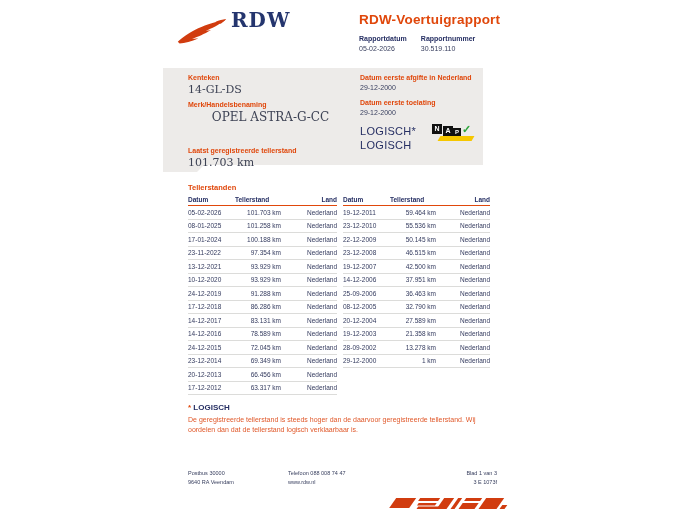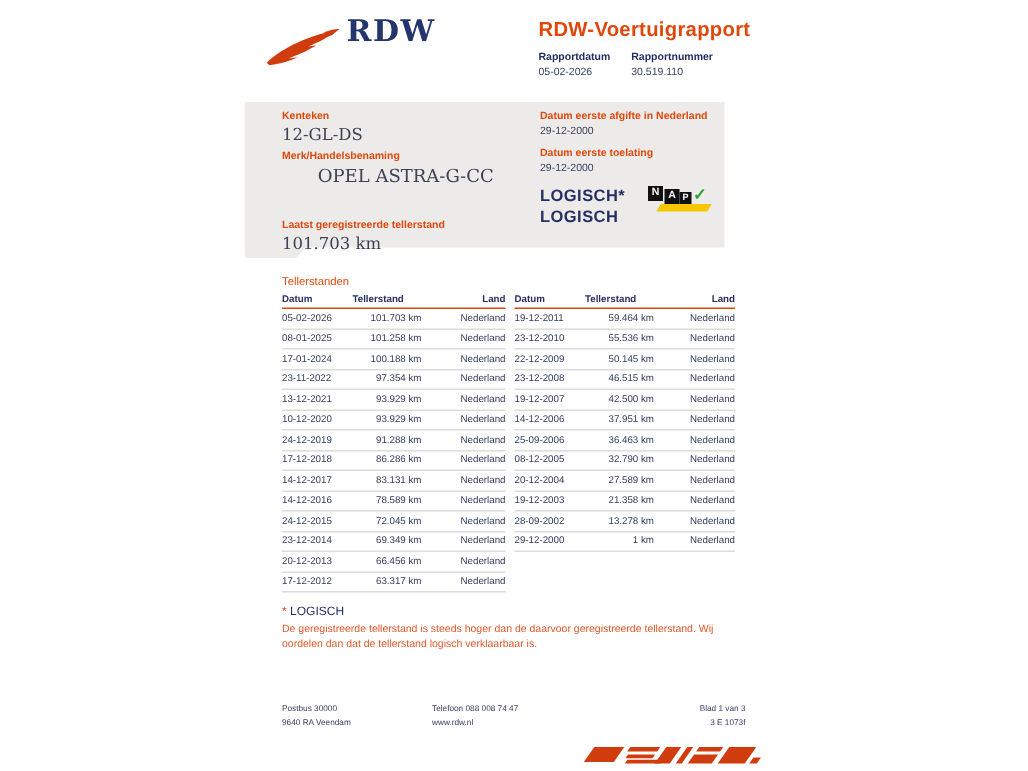--- a/index.html
+++ b/index.html
@@ -20,48 +20,48 @@
   .panel-tab{left:163px;top:164px;width:42px;height:8px;background:#edebe9;clip-path:polygon(0 0,100% 0,calc(100% - 8px) 100%,0 100%);}
   .olabel{font-size:7px;font-weight:bold;color:#e0470b;}
   .serifval{font-family:"DejaVu Serif",serif;color:#3d4254;}
   .p-left{left:188px;top:74px;width:165px;}
   .p-right{left:360px;top:74px;width:120px;}
   .kenteken{font-size:11px;margin:2px 0 5px 0;}
   .make{font-size:12px;margin:2px 0 0 0;text-align:center;}
   .odo-label{margin-top:23px;}
   .odo-val{font-size:11px;margin-top:2px;}
   .date-val{font-size:7px;color:#3a4160;margin:3px 0 8px 0;}
-  .verdict{margin-top:6px;font-size:11px;font-weight:bold;color:#262f63;line-height:14px;letter-spacing:.3px;}
+  .verdict{margin-top:6px;font-size:11px;font-weight:normal;color:#262f63;line-height:14px;letter-spacing:.3px;}
 
   
   .nap{left:432px;top:123px;width:44px;height:19px;}
   .nap-swoosh{position:absolute;left:7px;bottom:1px;width:34px;height:5px;background:#f6c700;transform:skewX(-30deg);}
   .nap-box{position:absolute;width:10px;height:10px;background:#111111;color:#ffffff;font-size:7px;font-weight:bold;text-align:center;line-height:10px;}
   .nap-n{left:0;top:1px;}
   .nap-a{left:11px;top:3px;}
   .nap-p{left:21px;top:5px;width:8px;height:8px;line-height:8px;font-size:6px;}
   .nap-check{position:absolute;left:30px;top:0px;color:#2ea43c;font-size:11px;font-weight:bold;}
 
   
-  .meter-title{left:188px;top:183px;font-size:7.5px;font-weight:normal;color:#e0470b;}
+  .meter-title{left:188px;top:183px;font-size:7.5px;font-weight:bold;color:#e0470b;}
   .mtable{top:194px;width:149px;}
   .mtable-left{left:188px;}
   .mtable-right{left:343px;width:147px;}
   .thead,.trow{display:grid;grid-template-columns:47px 46px 1fr;align-items:center;}
   .thead{height:11px;border-bottom:1px solid #e0470b;font-weight:bold;font-size:6.5px;color:#262f63;}
   .thead .hc2{text-align:left;}
   .thead .hc3{text-align:right;}
   .trow{height:12.5px;border-bottom:1px solid #dcdcda;font-size:6.5px;color:#333a5e;}
   .tc1{text-align:left;}
   .tc2{text-align:right;}
   .tc3{text-align:right;}
 
   
   .note{left:188px;top:403px;width:305px;}
-  .note-head{font-size:8px;font-weight:normal;color:#262f63;}
+  .note-head{font-size:8px;font-weight:bold;color:#262f63;}
   .note-star{color:#e0470b;}
   .note-body{margin-top:3px;font-size:7px;line-height:9.5px;color:#e0582a;}
 
   
   .footer-col{top:469px;font-size:5.5px;color:#3a4160;line-height:9px;}
   .f1{left:188px;}
   .f2{left:288px;}
   .f3{left:420px;width:77px;text-align:right;}
 
   
@@ -87,21 +87,21 @@
     <div class="meta-label">Rapportnummer</div>
     <div class="meta-value">30.519.110</div>
   </div>
 </div>
 
 <div class="abs panel"></div>
 <div class="abs panel-tab"></div>
 
 <div class="abs p-left">
   <div class="olabel">Kenteken</div>
-  <div class="serifval kenteken">12-GL-DS</div>
+  <div class="serifval kenteken">14-GL-DS</div>
   <div class="olabel">Merk/Handelsbenaming</div>
   <div class="serifval make">OPEL ASTRA-G-CC</div>
   <div class="olabel odo-label">Laatst geregistreerde tellerstand</div>
   <div class="serifval odo-val">101.703 km</div>
 </div>
 
 <div class="abs p-right">
   <div class="olabel">Datum eerste afgifte in Nederland</div>
   <div class="date-val">29-12-2000</div>
   <div class="olabel">Datum eerste toelating</div>

